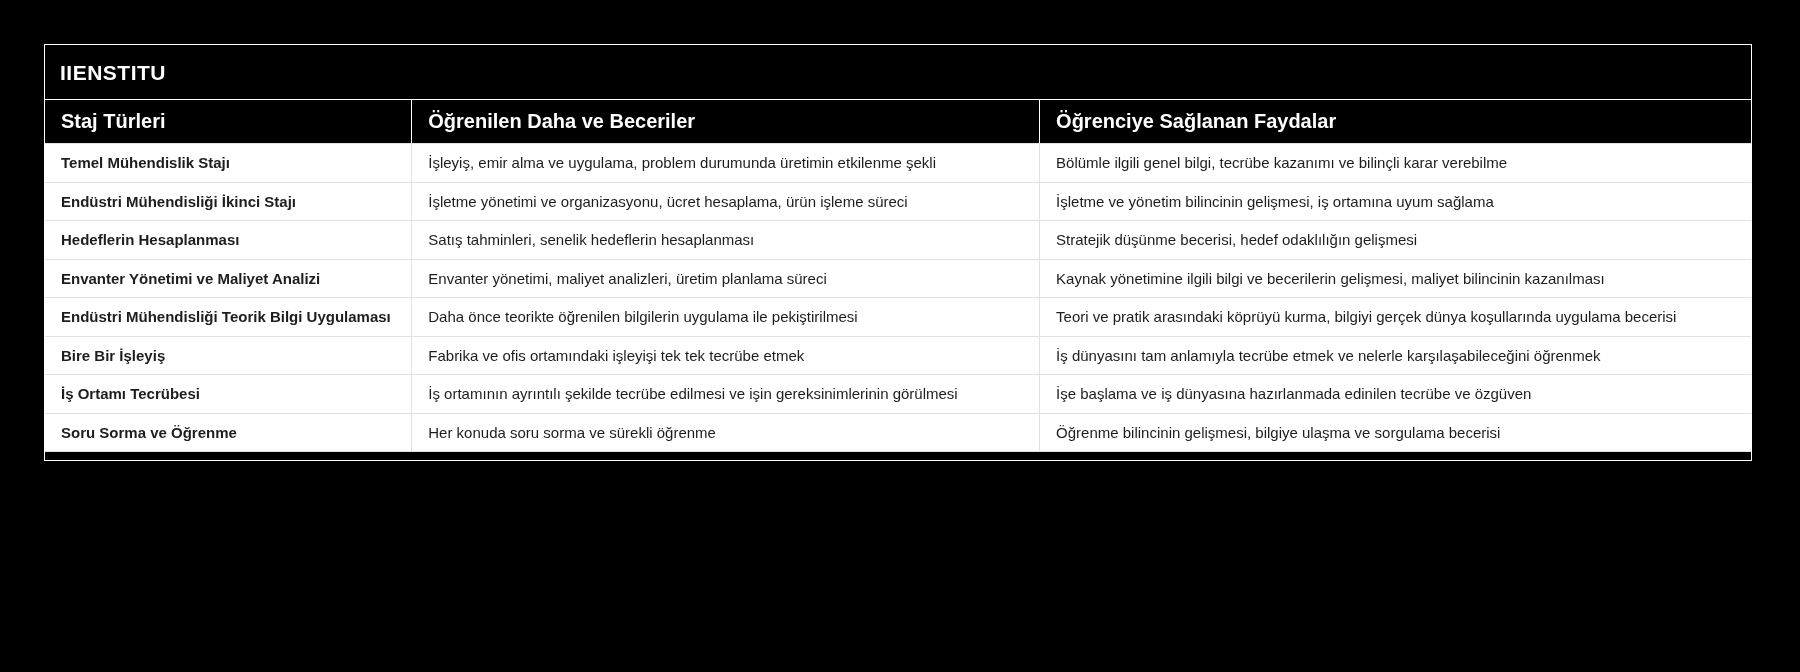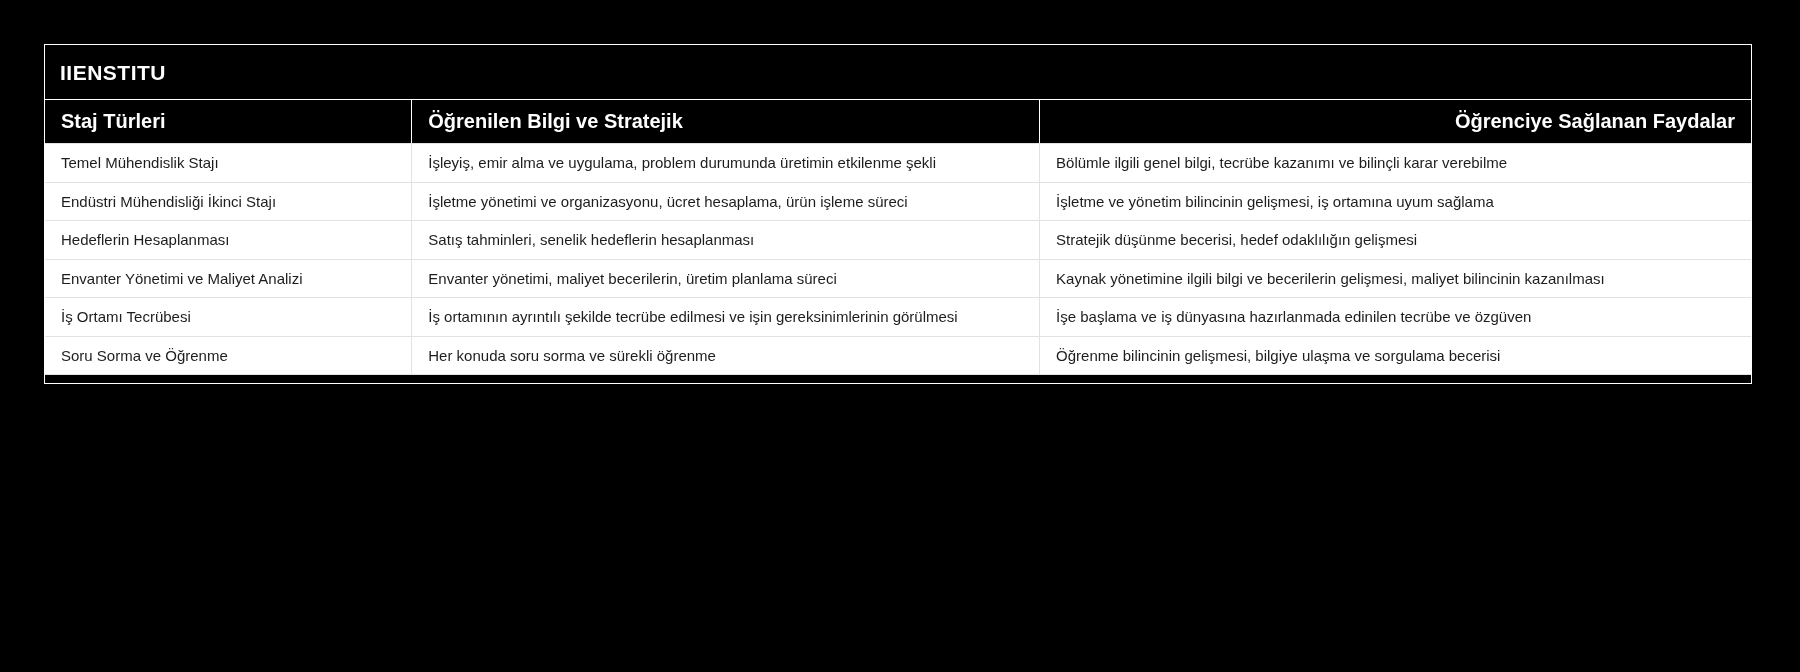--- a/index.html
+++ b/index.html
@@ -30,45 +30,45 @@
   col.c2{width:36.8%;}
   col.c3{width:41.7%;}
   thead th{
     background:var(--header-bg);color:var(--header-text);
     font-size:20px;font-weight:bold;text-align:left;
     padding:10px 16px;
     border:1px solid var(--card-border);
     border-bottom:1px solid var(--grid-line);
   }
   thead th:first-child{border-left:none;}
-  thead th:last-child{border-right:none;text-align:right;}
+  thead th:last-child{border-right:none;}
   tbody td{
     background:var(--row-bg);color:var(--row-text);
     font-size:15px;line-height:1.3;vertical-align:middle;
     padding:9px 16px;
     border:1px solid var(--grid-line);
   }
-  tbody td:first-child{border-left:none;}
+  tbody td:first-child{border-left:none;font-weight:bold;}
   tbody td:last-child{border-right:none;}
 </style>
 </head>
 <body>
 
 <div class="card">
   <div class="card-title">IIENSTITU</div>
   <table>
     <colgroup>
       <col class="c1">
         <col class="c2">
         <col class="c3">
     </colgroup>
     <thead>
       <tr>
           <th>Staj Türleri</th>
-          <th>Öğrenilen Bilgi ve Stratejik</th>
+          <th>Öğrenilen Daha ve Beceriler</th>
           <th>Öğrenciye Sağlanan Faydalar</th>
         </tr>
     </thead>
     <tbody>
         <tr>
           <td>Temel Mühendislik Stajı</td>
           <td>İşleyiş, emir alma ve uygulama, problem durumunda üretimin etkilenme şekli</td>
           <td>Bölümle ilgili genel bilgi, tecrübe kazanımı ve bilinçli karar verebilme</td>
         </tr>
         <tr>
@@ -76,22 +76,32 @@
           <td>İşletme yönetimi ve organizasyonu, ücret hesaplama, ürün işleme süreci</td>
           <td>İşletme ve yönetim bilincinin gelişmesi, iş ortamına uyum sağlama</td>
         </tr>
         <tr>
           <td>Hedeflerin Hesaplanması</td>
           <td>Satış tahminleri, senelik hedeflerin hesaplanması</td>
           <td>Stratejik düşünme becerisi, hedef odaklılığın gelişmesi</td>
         </tr>
         <tr>
           <td>Envanter Yönetimi ve Maliyet Analizi</td>
-          <td>Envanter yönetimi, maliyet becerilerin, üretim planlama süreci</td>
+          <td>Envanter yönetimi, maliyet analizleri, üretim planlama süreci</td>
           <td>Kaynak yönetimine ilgili bilgi ve becerilerin gelişmesi, maliyet bilincinin kazanılması</td>
+        </tr>
+        <tr>
+          <td>Endüstri Mühendisliği Teorik Bilgi Uygulaması</td>
+          <td>Daha önce teorikte öğrenilen bilgilerin uygulama ile pekiştirilmesi</td>
+          <td>Teori ve pratik arasındaki köprüyü kurma, bilgiyi gerçek dünya koşullarında uygulama becerisi</td>
+        </tr>
+        <tr>
+          <td>Bire Bir İşleyiş</td>
+          <td>Fabrika ve ofis ortamındaki işleyişi tek tek tecrübe etmek</td>
+          <td>İş dünyasını tam anlamıyla tecrübe etmek ve nelerle karşılaşabileceğini öğrenmek</td>
         </tr>
         <tr>
           <td>İş Ortamı Tecrübesi</td>
           <td>İş ortamının ayrıntılı şekilde tecrübe edilmesi ve işin gereksinimlerinin görülmesi</td>
           <td>İşe başlama ve iş dünyasına hazırlanmada edinilen tecrübe ve özgüven</td>
         </tr>
         <tr>
           <td>Soru Sorma ve Öğrenme</td>
           <td>Her konuda soru sorma ve sürekli öğrenme</td>
           <td>Öğrenme bilincinin gelişmesi, bilgiye ulaşma ve sorgulama becerisi</td>

